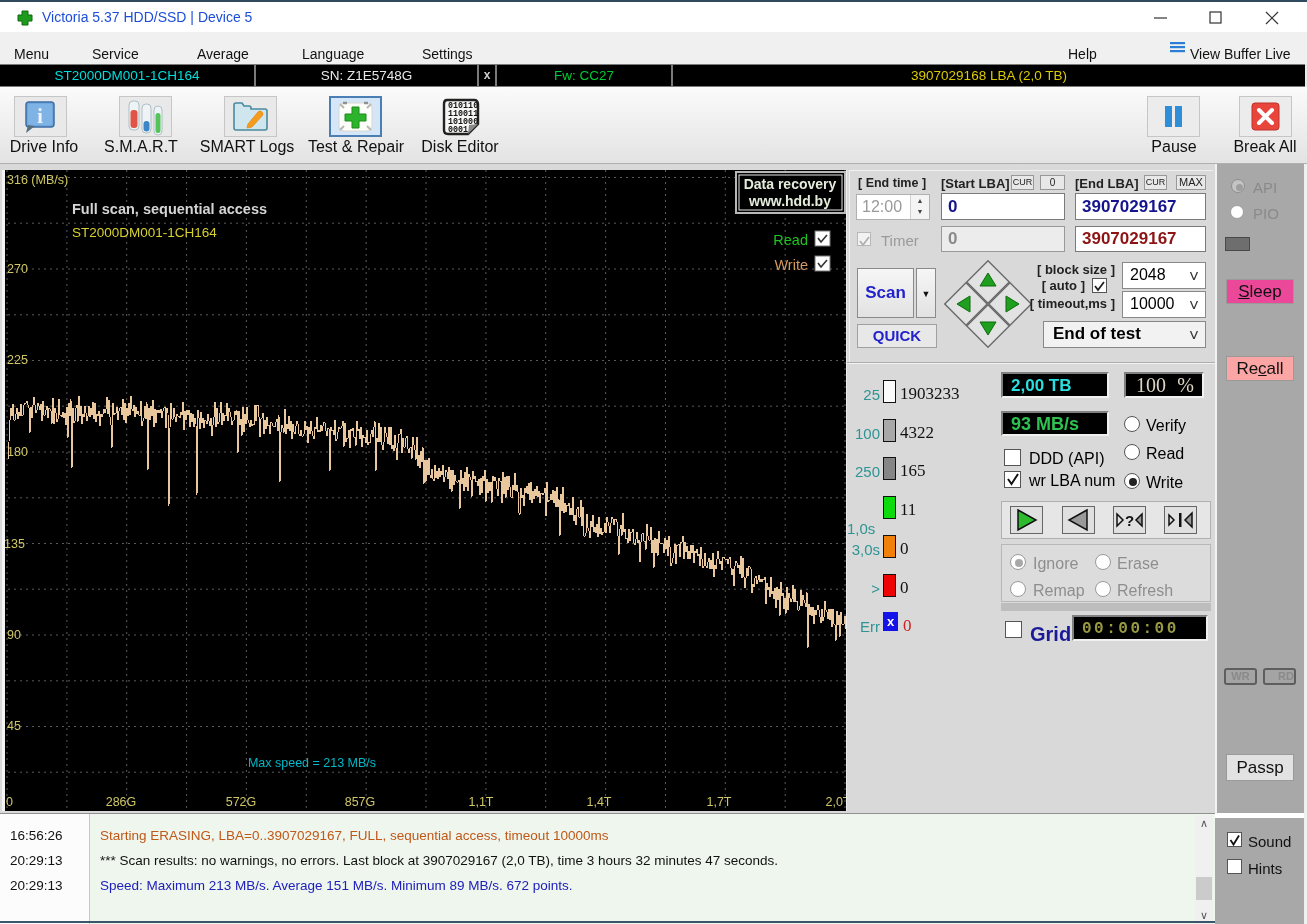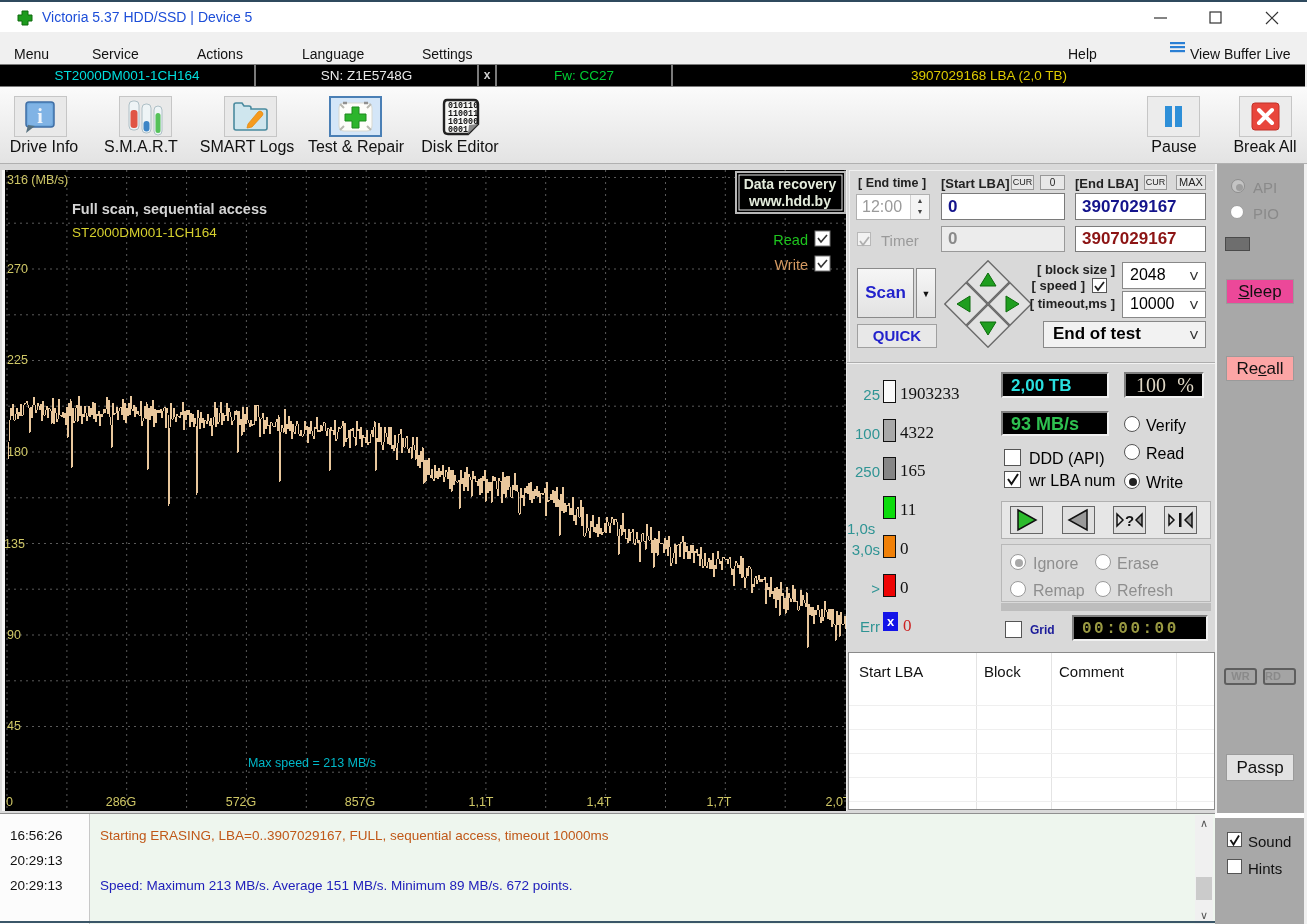--- a/index.html
+++ b/index.html
@@ -35,21 +35,21 @@
   <svg class="abs" style="left:1148px;top:0px" width="140" height="30" viewBox="0 0 140 30">
     <line x1="6" y1="16" x2="19" y2="16" stroke="#333" stroke-width="1.2"></line>
     <rect x="62" y="10" width="11" height="11" fill="none" stroke="#333" stroke-width="1.2"></rect>
     <path d="M118 10 L130 22 M130 10 L118 22" stroke="#333" stroke-width="1.2"></path>
   </svg>
 </div>
 
 <div id="menubar">
   <span style="left:14px">Menu</span>
     <span style="left:92px">Service</span>
-    <span style="left:197px">Actions</span>
+    <span style="left:197px">Average</span>
     <span style="left:302px">Language</span>
     <span style="left:422px">Settings</span>
     <span style="left:1068px">Help</span>
   <svg class="abs" style="left:1170px;top:9px" width="15" height="14" viewBox="0 0 15 14">
       <g fill="#2a7fd4">
         <rect x="0" y="1" width="15" height="2.2"></rect>
         <rect x="0" y="5" width="15" height="2.2"></rect>
         <rect x="0" y="9" width="15" height="2.2"></rect>
       </g>
     </svg>
@@ -244,21 +244,21 @@
       <rect x="7" y="29" width="30" height="30" transform="rotate(45 22 44)" fill="#e2e2e2" stroke="#6a6a6a" stroke-width="1.4"></rect>
       <path d="M13 44 l13 -8 v16 z" fill="#1f9e1f" stroke="#0c6b0c" stroke-width="1"></path>
       <rect x="51" y="29" width="30" height="30" transform="rotate(45 66 44)" fill="#e2e2e2" stroke="#6a6a6a" stroke-width="1.4"></rect>
       <path d="M75 44 l-13 -8 v16 z" fill="#1f9e1f" stroke="#0c6b0c" stroke-width="1"></path>
       <rect x="29" y="51" width="30" height="30" transform="rotate(45 44 66)" fill="#e2e2e2" stroke="#6a6a6a" stroke-width="1.4"></rect>
       <path d="M44 75 l8 -13 h-16 z" fill="#1f9e1f" stroke="#0c6b0c" stroke-width="1"></path>
     </g>
   </svg>
 
   <div class="abs" style="right:100px;top:98px;font-size:13px;font-weight:bold;color:#222">[ block size ]</div>
-  <div class="abs" style="left:176px;top:114px;width:62px;text-align:right;font-size:13px;font-weight:bold;color:#222">[ speed ]</div>
+  <div class="abs" style="left:176px;top:114px;width:62px;text-align:right;font-size:13px;font-weight:bold;color:#222">[ auto ]</div>
   <div class="cb" style="left:245px;top:114px;width:15px;height:15px">
     <svg width="13" height="13">
         <path d="M2 6 l3 4 l6 -8" stroke="#222" stroke-width="1.8" fill="none"></path>
       </svg>
   </div>
   <div class="combo" style="left:275px;top:98px;width:84px;height:27px;background:#fff">
       <span class="abs" style="left:7px;top:3px;font-size:16px">2048</span>
       <span class="chev">˅</span>
     </div>
   <div class="abs" style="left:146px;top:132px;width:122px;text-align:right;font-size:13px;font-weight:bold;color:#222">[ timeout,ms ]</div>
@@ -357,70 +357,58 @@
   <div class="radio" style="left:248px;top:390px;border-color:#9a9a9a"></div>
   <div class="abs" style="left:270px;top:391px;font-size:16px;color:#8e8e8e">Erase</div>
   <div class="radio" style="left:163px;top:417px;border-color:#9a9a9a"></div>
   <div class="abs" style="left:186px;top:418px;font-size:16px;color:#8e8e8e">Remap</div>
   <div class="radio" style="left:248px;top:417px;border-color:#9a9a9a"></div>
   <div class="abs" style="left:270px;top:418px;font-size:16px;color:#8e8e8e">Refresh</div>
 
   <div class="abs" style="left:154px;top:439px;width:210px;height:8px;background:#bdbdbd"></div>
 
   <div class="cb" style="left:158px;top:457px;width:17px;height:17px"></div>
-  <div class="abs" style="left:183px;top:459px;font-size:12px;font-weight:bold;color:#1a1a99">Grid</div>
+  <div class="abs" style="left:183px;top:459px;font-size:20px;font-weight:bold;color:#1a1a99">Grid</div>
   <div class="lcd" style="left:225px;top:451px;width:136px;height:26px">
       <span class="abs" style="left:8px;top:3px;font-size:16px;font-weight:bold;font-family:'Liberation Mono',monospace;color:#9a9a42;letter-spacing:2.5px">00:00:00</span>
     </div>
 
-  <div class="abs" style="left:1px;top:488px;width:367px;height:158px;background:#fff;border:1px solid #8a8a8a">
-    <div class="abs" style="left:10px;top:10px;font-size:15px;color:#111">Start LBA</div>
-    <div class="abs" style="left:135px;top:10px;font-size:15px;color:#111">Block</div>
-    <div class="abs" style="left:210px;top:10px;font-size:15px;color:#111">Comment</div>
-    <div class="abs" style="left:127px;top:0;width:1px;height:156px;background:#e4e4e4"></div>
-    <div class="abs" style="left:202px;top:0;width:1px;height:156px;background:#e4e4e4"></div>
-    <div class="abs" style="left:327px;top:0;width:1px;height:156px;background:#e4e4e4"></div>
-    <div class="abs" style="left:0;top:52px;width:365px;height:1px;background:#efefef"></div>
-    <div class="abs" style="left:0;top:76px;width:365px;height:1px;background:#efefef"></div>
-    <div class="abs" style="left:0;top:100px;width:365px;height:1px;background:#efefef"></div>
-    <div class="abs" style="left:0;top:124px;width:365px;height:1px;background:#efefef"></div>
-    <div class="abs" style="left:0;top:148px;width:365px;height:1px;background:#efefef"></div>
-  </div>
 </div>
 
 <div id="sidebar">
   <div class="radio" style="left:16px;top:15px;width:14px;height:14px;background:#c4c4c4;border-color:#8e8e8e"></div>
   <div class="abs" style="left:20.5px;top:19.5px;width:7px;height:7px;border-radius:50%;background:#9e9e9e"></div>
   <div class="abs" style="left:38px;top:15px;font-size:15px;color:#8a8a8a">API</div>
   <div class="radio" style="left:15px;top:41px;width:14px;height:14px;border-color:#9e9e9e"></div>
   <div class="abs" style="left:38px;top:41px;font-size:15px;color:#8a8a8a">PIO</div>
   <div class="abs" style="left:10px;top:73px;width:25px;height:14px;background:#6e6e6e;border:1px solid #4a4a4a"></div>
   <div class="smallbtn" style="left:11px;top:115px;width:68px;height:25px;background:#ec4899;border:1px solid #9a9a9a;font-size:17px;line-height:23px;color:#111"><u>S</u>leep</div>
   <div class="smallbtn" style="left:11px;top:192px;width:68px;height:25px;background:#fca5a5;border:1px solid #9a9a9a;font-size:17px;line-height:23px;color:#111">Re<u>c</u>all</div>
   <div class="abs" style="left:9px;top:504px;width:33px;height:17px;background:#a4a4a4;border:2px solid #5e5e5e;border-radius:3px;text-align:center;font-size:11px;font-weight:bold;color:#8a8a8a;line-height:13px">WR</div>
-  <div class="abs" style="left:48px;top:504px;width:33px;height:17px;background:#a4a4a4;border:2px solid #5e5e5e;border-radius:3px;text-align:left;font-size:11px;font-weight:bold;color:#8a8a8a;line-height:13px">RD</div>
+  <div class="abs" style="left:48px;top:504px;width:33px;height:17px;background:#a4a4a4;border:2px solid #5e5e5e;border-radius:3px;text-align:right;font-size:11px;font-weight:bold;color:#8a8a8a;line-height:13px">RD</div>
   <div class="smallbtn" style="left:11px;top:590px;width:68px;height:27px;background:#e2e2e2;border:1px solid #9a9a9a;font-size:17px;line-height:25px;color:#111">Passp</div>
   <div class="abs" style="left:0;top:649px;width:92px;height:5px;background:#fff"></div>
   <div class="cb" style="left:12px;top:668px;width:15px;height:15px"><svg width="13" height="13">
         <path d="M2.5 6 l3 4.5 l5.5 -9" stroke="#111" stroke-width="1.8" fill="none"></path>
       </svg></div>
   <div class="abs" style="left:33px;top:669px;font-size:15px;color:#111">Sound</div>
   <div class="cb" style="left:12px;top:695px;width:15px;height:15px"></div>
   <div class="abs" style="left:33px;top:696px;font-size:15px;color:#111">Hints</div>
 </div>
 <div class="abs" style="left:1215px;top:164px;width:2px;height:649px;background:#f2f2f2;z-index:6"></div>
 <div class="abs" style="left:1304px;top:164px;width:3px;height:760px;background:#f0f0f0;z-index:7"></div>
 <div class="abs" style="left:846px;top:170px;width:1px;height:641px;background:#ededed;z-index:5"></div>
 <div class="abs" style="left:1305px;top:64px;width:2px;height:23px;background:#e8e8e8;z-index:5"></div>
 
 <div id="logarea">
   <div class="abs" style="left:0;top:0;width:90px;height:110px;background:#fcfcfc;border-right:1px solid #c8c8c8"></div>
   <div class="abs" style="left:10px;top:14px;color:#111">16:56:26</div>
   <div class="abs" style="left:100px;top:14px;color:#c05818">Starting ERASING, LBA=0..3907029167, FULL, sequential access, timeout 10000ms</div>
   <div class="abs" style="left:10px;top:39px;color:#111">20:29:13</div>
+  <div class="abs" style="left:100px;top:39px;color:#111">*** Scan results: no warnings, no errors. Last block at 3907029167 (2,0 TB), time 3 hours 32 minutes 47 seconds.</div>
   <div class="abs" style="left:10px;top:64px;color:#111">20:29:13</div>
   <div class="abs" style="left:100px;top:64px;color:#2020bb">Speed: Maximum 213 MB/s. Average 151 MB/s. Minimum 89 MB/s. 672 points.</div>
 
   <div class="abs" style="left:1195px;top:1px;width:18px;height:109px;background:#f0f0f0">
     <div class="abs" style="left:0;top:0;width:18px;height:17px;background:#f0f0f0;text-align:center;font-size:11px;color:#555;line-height:17px">∧</div>
     <div class="abs" style="left:1px;top:62px;width:16px;height:23px;background:#cbcbcb"></div>
     <div class="abs" style="left:0;top:92px;width:18px;height:17px;background:#f0f0f0;text-align:center;font-size:11px;color:#555;line-height:17px">∨</div>
   </div>
 </div>
 <div class="abs" style="left:0;top:921px;width:1215px;height:2px;background:#3a5668;z-index:9"></div>

